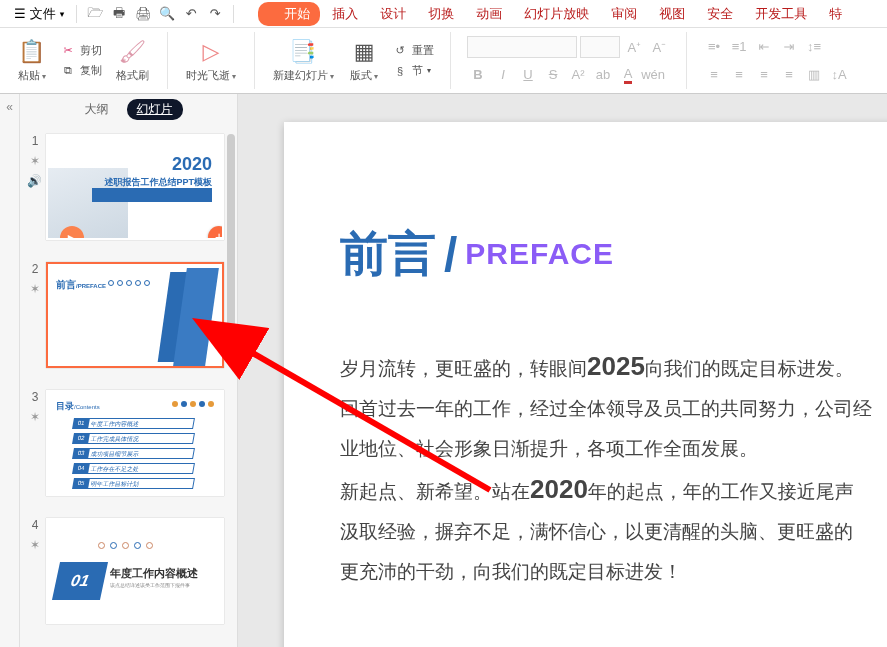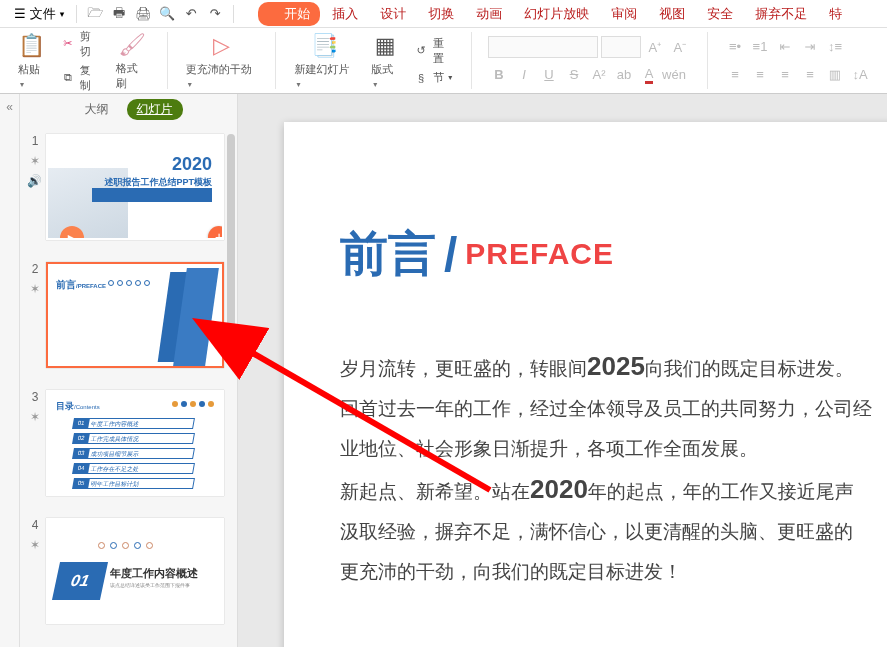--- a/index.html
+++ b/index.html
@@ -29,21 +29,21 @@
 .fmt-btn { width: 22px; height: 22px; display: flex; align-items: center; justify-content: center; color: #bbb; font-size: 13px; }
 
 
 .body-wrap { display: flex; height: calc(100% - 94px); }
 .collapse-bar { width: 20px; background: #f6f6f6; border-right: 1px solid #e0e0e0; display: flex; justify-content: center; padding-top: 6px; font-size: 12px; color: #888; }
 
 
 .sidebar { width: 218px; background: #f6f6f6; border-right: 1px solid #ddd; display: flex; flex-direction: column; position: relative; }
 .sb-header { height: 30px; display: flex; align-items: center; justify-content: center; gap: 8px; font-size: 12px; }
 .sb-tab { padding: 2px 10px; color: #666; cursor: pointer; }
-.sb-tab.active { background: #4d7c0f; color: #fff; border-radius: 10px; text-decoration: underline; }
+.sb-tab.active { background: #0f172a; color: #fff; border-radius: 10px; text-decoration: underline; }
 .sb-thumbs { flex: 1; overflow: hidden; padding: 4px 0; }
 .thumb-row { display: flex; padding: 6px 4px 16px 4px; }
 .thumb-num-col { width: 22px; display: flex; flex-direction: column; align-items: center; gap: 6px; }
 .thumb-num { font-size: 12px; color: #666; }
 .thumb-status { font-size: 12px; color: #999; }
 .thumb { width: 178px; height: 106px; background: #fff; border: 2px solid transparent; position: relative; box-shadow: 0 0 1px rgba(0,0,0,.3); cursor: pointer; overflow: hidden; }
 .thumb.selected { border-color: #fc6b3f; }
 .sb-scroll { position: absolute; right: 2px; top: 40px; width: 8px; height: 200px; background: #ccc; border-radius: 4px; }
 
 
@@ -75,21 +75,21 @@
 .t4-block { position: absolute; left: 8px; top: 42px; width: 48px; height: 38px; background: #2a6bb3; transform: skewX(-12deg); color:#fff; font-size: 16px; font-weight: bold; display:flex; align-items:center; justify-content:center; font-style: italic; }
 .t4-title { position: absolute; left: 62px; top: 46px; font-size: 11px; font-weight: bold; color: #333; }
 .t4-sub { position: absolute; left: 62px; top: 62px; font-size: 5px; color: #888; }
 
 
 .main { flex: 1; background: #e8e8e8; position: relative; overflow: hidden; }
 .slide { position: absolute; left: 46px; top: 28px; width: 900px; height: 580px; background: #fff; box-shadow: 0 2px 8px rgba(0,0,0,.2); padding: 100px 56px 40px 56px; }
 .slide-title { display: flex; align-items: center; gap: 8px; }
 .slide-title .cn { font-size: 48px; font-weight: bold; color: #2a6bb3; }
 .slide-title .slash { font-size: 48px; font-weight: bold; color: #2a6bb3; }
-.slide-title .en { font-size: 30px; font-weight: bold; color: #ef4444; letter-spacing: 1px; }
+.slide-title .en { font-size: 30px; font-weight: bold; color: #8b5cf6; letter-spacing: 1px; }
 .slide-body { margin-top: 60px; font-size: 19px; line-height: 40px; color: #444; }
 .slide-body .big { font-size: 26px; font-weight: bold; }
 
 
 .arrow-svg { position: absolute; pointer-events: none; z-index: 100; }
 </style>
 </head>
 <body>
 
 <div class="menubar">
@@ -109,21 +109,21 @@
   <div class="tabs">
     <div class="tab active">开始</div>
     <div class="tab">插入</div>
     <div class="tab">设计</div>
     <div class="tab">切换</div>
     <div class="tab">动画</div>
     <div class="tab">幻灯片放映</div>
     <div class="tab">审阅</div>
     <div class="tab">视图</div>
     <div class="tab">安全</div>
-    <div class="tab">摒弃不足</div>
+    <div class="tab">开发工具</div>
     <div class="tab">特</div>
   </div>
 </div>
 
 <div class="toolbar">
   <div class="tool-group">
     <div class="tool-big">
       <div class="icon">📋</div>
       <div class="lbl"><span>粘贴</span><span class="dd">▾</span></div>
     </div>
@@ -139,21 +139,21 @@
     </div>
     <div class="tool-big">
       <div class="icon" style="color:#d9a;">🖌</div>
       <div class="lbl">格式刷</div>
     </div>
   </div>
 
   <div class="tool-group">
     <div class="tool-big">
       <div class="icon" style="color:#e88;">▷</div>
-      <div class="lbl"><span>更充沛的干劲</span><span class="dd">▾</span></div>
+      <div class="lbl"><span>时光飞逝</span><span class="dd">▾</span></div>
     </div>
   </div>
 
   <div class="tool-group">
     <div class="tool-big">
       <div class="icon" style="color:#e9a85a;">📑</div>
       <div class="lbl"><span>新建幻灯片</span><span class="dd">▾</span></div>
     </div>
     <div class="tool-big">
       <div class="icon">▦</div>

